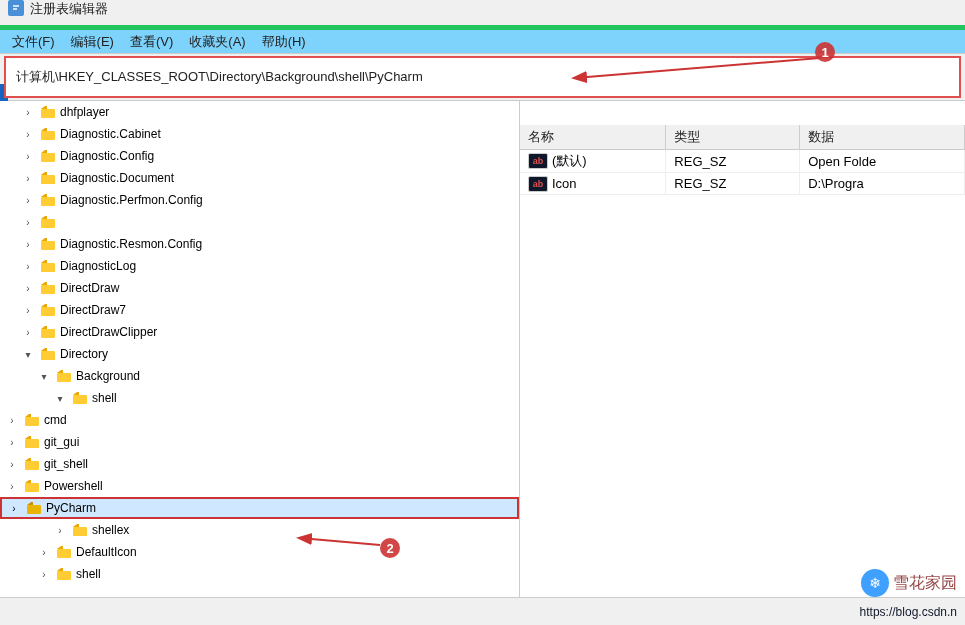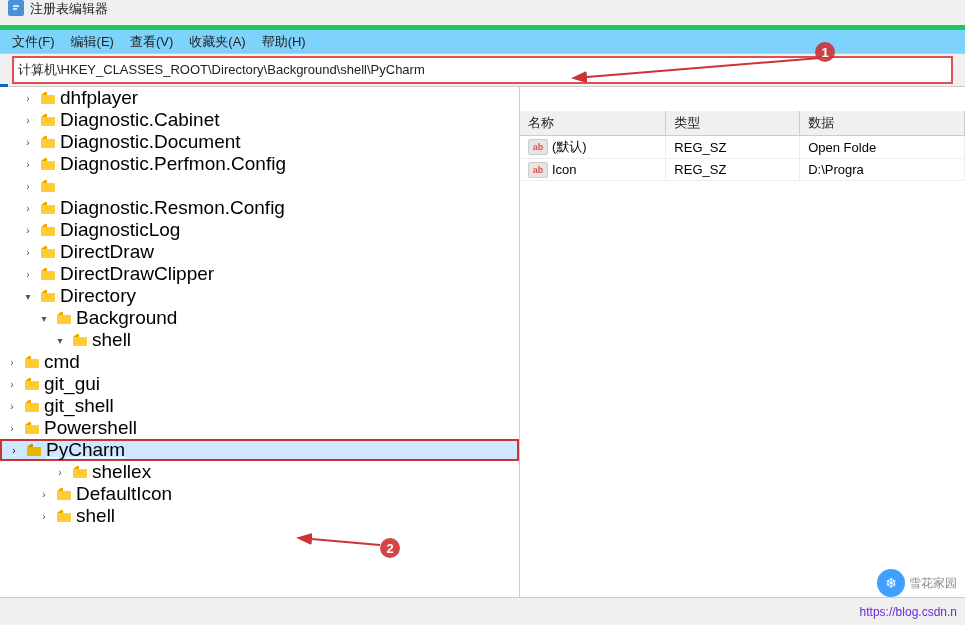--- a/index.html
+++ b/index.html
@@ -48,27 +48,27 @@
     }
     .menu-item {
       padding: 2px 8px;
       cursor: pointer;
       color: #222;
       font-size: 13px;
     }
 
     
     .address-bar {
-      height: 28px;
+      height: 42px;
       display: flex;
       align-items: center;
       background: #fff;
       border: 2px solid #e05050;
-      margin: 2px 12px;
-      padding: 0 4px;
+      margin: 2px 4px;
+      padding: 0 10px;
       position: relative;
     }
     .address-bar input {
       border: none;
       outline: none;
       width: 100%;
       font-size: 13px;
       color: #222;
       background: transparent;
     }
@@ -139,21 +139,21 @@
       align-items: center;
       justify-content: center;
       flex-shrink: 0;
     }
     .folder-icon svg {
       width: 16px;
       height: 14px;
     }
 
     .item-label {
-      font-size: 19px;
+      font-size: 12px;
     }
     .indent-1 { padding-left: 20px; }
     .indent-2 { padding-left: 36px; }
     .indent-3 { padding-left: 52px; }
     .indent-4 { }
 
     
     .pycharm-highlight {
       border: 2px solid #e05050;
     }
@@ -187,21 +187,21 @@
       font-size: 13px;
       height: 22px;
       vertical-align: middle;
     }
     .reg-icon-ab {
       display: inline-flex;
       align-items: center;
       justify-content: center;
       width: 20px;
       height: 16px;
-      background: #e5e5e5;
+      background: #0f172a;
       border: 1px solid #ccc;
       border-radius: 2px;
       font-size: 9px;
       font-weight: bold;
       color: #e05050;
       margin-right: 4px;
       flex-shrink: 0;
     }
     .value-name-cell {
       display: flex;
@@ -219,21 +219,21 @@
       font-size: 12px;
       color: #555;
       position: absolute;
       bottom: 0;
       left: 0;
       right: 0;
       justify-content: flex-end;
       gap: 12px;
     }
     .status-url {
-      color: #6d28d9;
+      color: #0f172a;
       font-size: 12px;
     }
 
     
     .annotation-layer {
       position: absolute;
       top: 0;
       left: 0;
       width: 965px;
       height: 625px;
@@ -256,22 +256,22 @@
       height: 28px;
       background: #1e90ff;
       border-radius: 50%;
       display: flex;
       align-items: center;
       justify-content: center;
       color: white;
       font-size: 14px;
     }
     .watermark-text {
-      font-size: 12px;
-      color: #737373;
+      font-size: 16px;
+      color: #7f1d1d;
       text-align: center;
     }
 
     
     .left-accent {
       position: absolute;
       left: 0;
       top: 84px;
       bottom: 28px;
       width: 8px;
@@ -330,20 +330,30 @@
       <span class="expand-arrow collapsed"></span>
       <span class="folder-icon folder-yellow">
         <svg viewBox="0 0 16 14">
             <path class="tab" d="M1 4 L5 1 L7 1 L7 4 Z"></path>
             <rect class="body" x="1" y="4" width="14" height="9" rx="1"></rect>
           </svg>
       </span>
       <span class="item-label">Diagnostic.Cabinet</span>
     </div>
 
+    <div class="tree-item indent-1">
+      <span class="expand-arrow collapsed"></span>
+      <span class="folder-icon folder-yellow">
+        <svg viewBox="0 0 16 14">
+            <path class="tab" d="M1 4 L5 1 L7 1 L7 4 Z"></path>
+            <rect class="body" x="1" y="4" width="14" height="9" rx="1"></rect>
+          </svg>
+      </span>
+      <span class="item-label">Diagnostic.Config</span>
+    </div>
 
     <div class="tree-item indent-1">
       <span class="expand-arrow collapsed"></span>
       <span class="folder-icon folder-yellow">
         <svg viewBox="0 0 16 14">
             <path class="tab" d="M1 4 L5 1 L7 1 L7 4 Z"></path>
             <rect class="body" x="1" y="4" width="14" height="9" rx="1"></rect>
           </svg>
       </span>
       <span class="item-label">Diagnostic.Document</span>
@@ -396,20 +406,30 @@
       <span class="expand-arrow collapsed"></span>
       <span class="folder-icon folder-yellow">
         <svg viewBox="0 0 16 14">
             <path class="tab" d="M1 4 L5 1 L7 1 L7 4 Z"></path>
             <rect class="body" x="1" y="4" width="14" height="9" rx="1"></rect>
           </svg>
       </span>
       <span class="item-label">DirectDraw</span>
     </div>
 
+    <div class="tree-item indent-1">
+      <span class="expand-arrow collapsed"></span>
+      <span class="folder-icon folder-yellow">
+        <svg viewBox="0 0 16 14">
+            <path class="tab" d="M1 4 L5 1 L7 1 L7 4 Z"></path>
+            <rect class="body" x="1" y="4" width="14" height="9" rx="1"></rect>
+          </svg>
+      </span>
+      <span class="item-label">DirectDraw7</span>
+    </div>
 
     <div class="tree-item indent-1">
       <span class="expand-arrow collapsed"></span>
       <span class="folder-icon folder-yellow">
         <svg viewBox="0 0 16 14">
             <path class="tab" d="M1 4 L5 1 L7 1 L7 4 Z"></path>
             <rect class="body" x="1" y="4" width="14" height="9" rx="1"></rect>
           </svg>
       </span>
       <span class="item-label">DirectDrawClipper</span>
@@ -485,21 +505,21 @@
       <span class="expand-arrow collapsed"></span>
       <span class="folder-icon folder-yellow">
         <svg viewBox="0 0 16 14">
             <path class="tab" d="M1 4 L5 1 L7 1 L7 4 Z"></path>
             <rect class="body" x="1" y="4" width="14" height="9" rx="1"></rect>
           </svg>
       </span>
       <span class="item-label">Powershell</span>
     </div>
 
-    <div class="tree-item indent-4 selected pycharm-highlight" style="border:2px solid #cc3333; background:#d0e8ff;text-decoration:underline;">
+    <div class="tree-item indent-4 selected pycharm-highlight" style="border:2px solid #cc3333; background:#d0e8ff;">
       <span class="expand-arrow collapsed" style="color:#000;"></span>
       <span class="folder-icon">
         <svg viewBox="0 0 16 14">
             <path d="M1 4 L5 1 L7 1 L7 4 Z" fill="#c8900a"></path>
             <rect x="1" y="4" width="14" height="9" rx="1" fill="#e8b400"></rect>
           </svg>
       </span>
       <span class="item-label" style="color:#000; font-weight:500;">PyCharm</span>
     </div>
 

